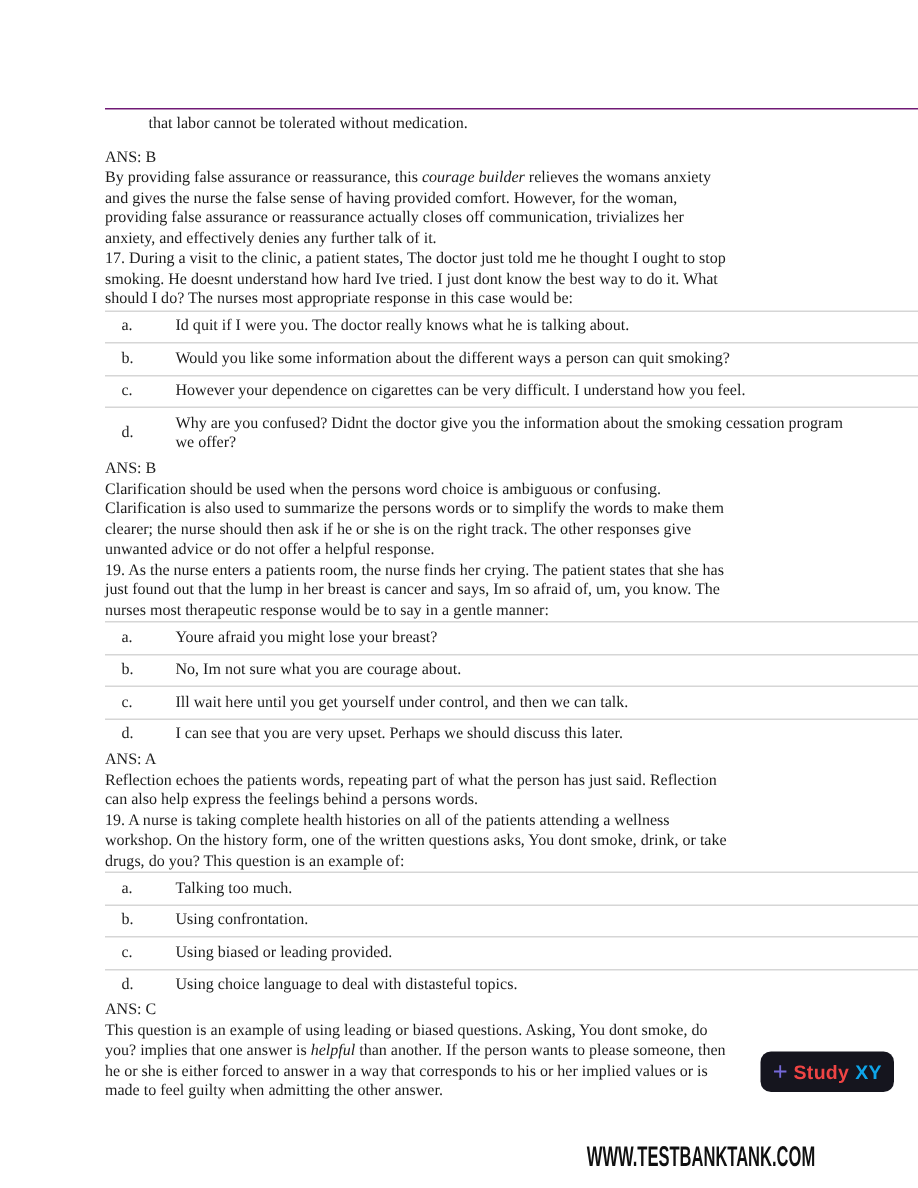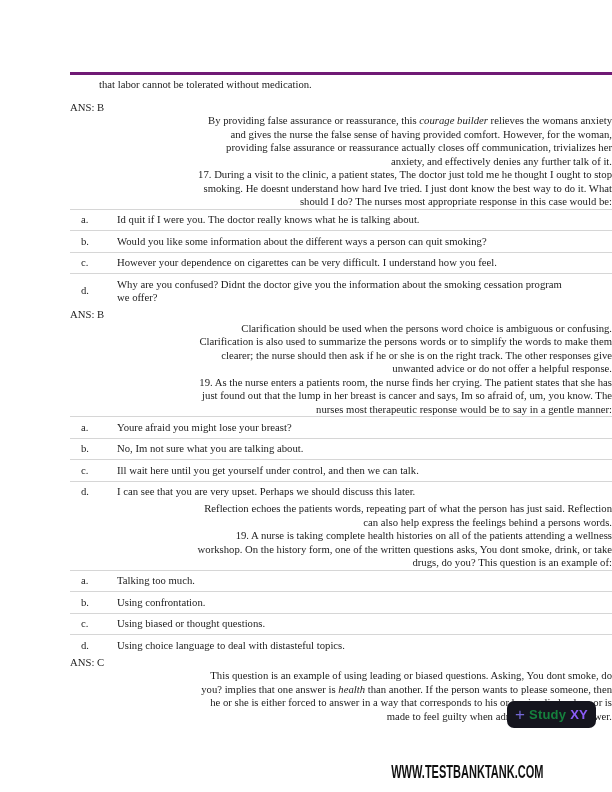--- a/index.html
+++ b/index.html
@@ -12,23 +12,23 @@
     font-size:10.7px;
     line-height:13.5px;
     color:#1c1c1c;
   }
   .content{
     position:absolute;
     left:70px;top:72px;
     width:542px;
   }
   .content p{margin:0;}
-  .pre{white-space:pre;text-align:right;}
+  .pre{white-space:pre;}
   .carryover-row{
-    border-top:3px solid #701a75;
+    border-top:1px solid #701a75;
     padding:3px 0 9px 29px;
   }
   .opt-table{margin:0;}
   .opt-row{
     display:flex;
     align-items:center;
     border-top:1px solid #d6d6d6;
     padding:3.5px 0;
     line-height:13.5px;
   }
@@ -58,22 +58,22 @@
     font-family:"Liberation Sans","DejaVu Sans",sans-serif;
     cursor:pointer;
   }
   .badge-plus{
     color:#7468d8;
     font-size:17px;
     font-weight:400;
     line-height:1;
     margin-top:-1px;
   }
-  .badge-study{color:#15803d;font-weight:700;font-size:13px;letter-spacing:0.2px;}
-  .badge-xy{color:#8b5cf6;font-weight:700;font-size:13px;letter-spacing:0.2px;}
+  .badge-study{color:#ef4444;font-weight:700;font-size:13px;letter-spacing:0.2px;}
+  .badge-xy{color:#0ea5e9;font-weight:700;font-size:13px;letter-spacing:0.2px;}
   .footer-url{
     position:absolute;
     right:69px;bottom:14px;
     font-family:"Liberation Sans","DejaVu Sans",sans-serif;
     font-weight:700;
     font-size:19px;
     color:#111111;
     transform:scaleX(0.58);
     transform-origin:right center;
     white-space:nowrap;
@@ -126,58 +126,59 @@
     <p class="pre">19. As the nurse enters a patients room, the nurse finds her crying. The patient states that she has
 just found out that the lump in her breast is cancer and says, Im so afraid of, um, you know. The
 nurses most therapeutic response would be to say in a gentle manner:</p>
     <div class="opt-table">
       <div class="opt-row">
         <span class="opt-letter">a.</span>
         <span class="opt-text">Youre afraid you might lose your breast?</span>
       </div>
       <div class="opt-row">
         <span class="opt-letter">b.</span>
-        <span class="opt-text">No, Im not sure what you are talking about.</span>
+        <span class="opt-text">No, Im not sure what you are courage about.</span>
       </div>
       <div class="opt-row">
         <span class="opt-letter">c.</span>
         <span class="opt-text">Ill wait here until you get yourself under control, and then we can talk.</span>
       </div>
       <div class="opt-row">
         <span class="opt-letter">d.</span>
         <span class="opt-text">I can see that you are very upset. Perhaps we should discuss this later.</span>
       </div>
     </div>
+    <p>ANS: A</p>
     <p class="pre">Reflection echoes the patients words, repeating part of what the person has just said. Reflection
 can also help express the feelings behind a persons words.</p>
 
     <p class="pre">19. A nurse is taking complete health histories on all of the patients attending a wellness
 workshop. On the history form, one of the written questions asks, You dont smoke, drink, or take
 drugs, do you? This question is an example of:</p>
     <div class="opt-table">
       <div class="opt-row">
         <span class="opt-letter">a.</span>
         <span class="opt-text">Talking too much.</span>
       </div>
       <div class="opt-row">
         <span class="opt-letter">b.</span>
         <span class="opt-text">Using confrontation.</span>
       </div>
       <div class="opt-row">
         <span class="opt-letter">c.</span>
-        <span class="opt-text">Using biased or thought questions.</span>
+        <span class="opt-text">Using biased or leading provided.</span>
       </div>
       <div class="opt-row">
         <span class="opt-letter">d.</span>
         <span class="opt-text">Using choice language to deal with distasteful topics.</span>
       </div>
     </div>
     <p>ANS: C</p>
     <p class="pre">This question is an example of using leading or biased questions. Asking, You dont smoke, do
-you? implies that one answer is <i>health</i> than another. If the person wants to please someone, then
+you? implies that one answer is <i>helpful</i> than another. If the person wants to please someone, then
 he or she is either forced to answer in a way that corresponds to his or her implied values or is
 made to feel guilty when admitting the other answer.</p>
 
   </div>
 
   <div class="studyxy-badge">
     <span class="badge-plus">+</span>
     <span class="badge-study">Study</span>
     <span class="badge-xy">XY</span>
   </div>

